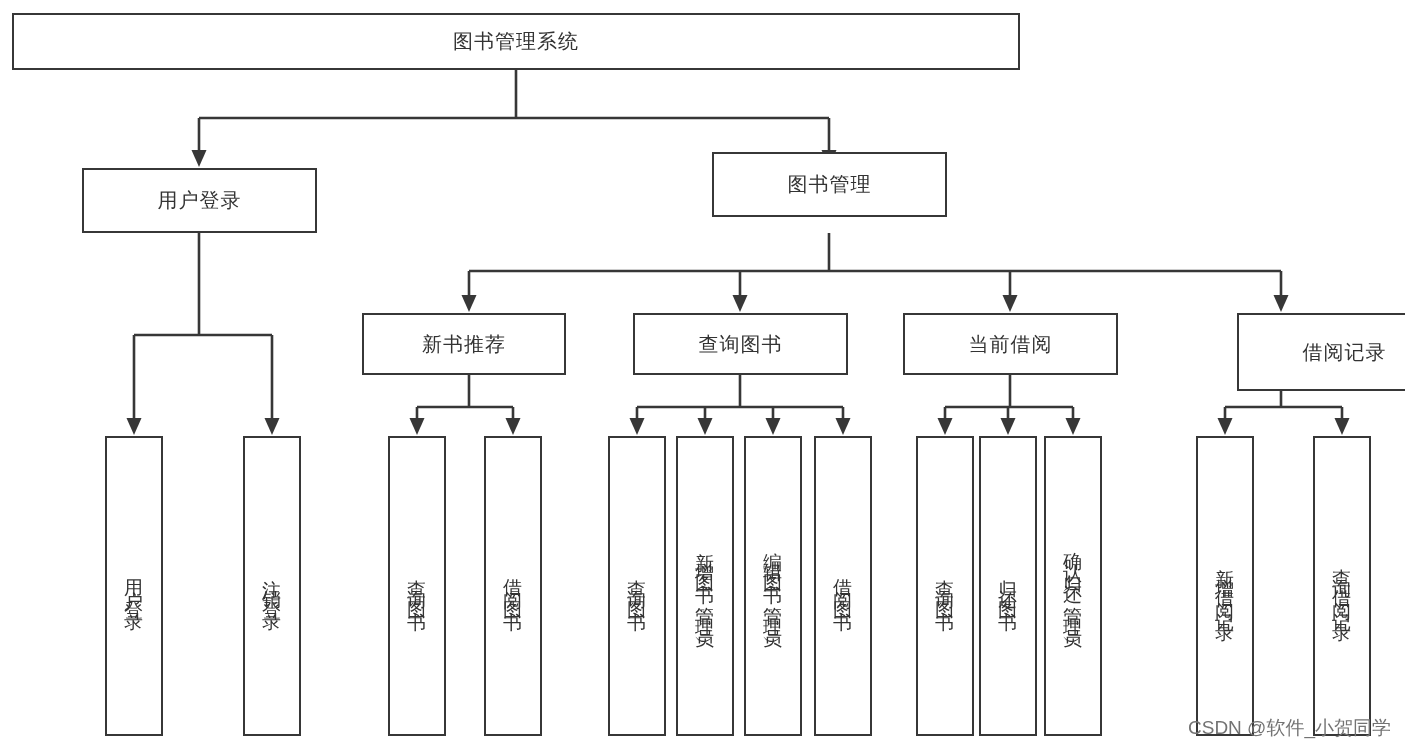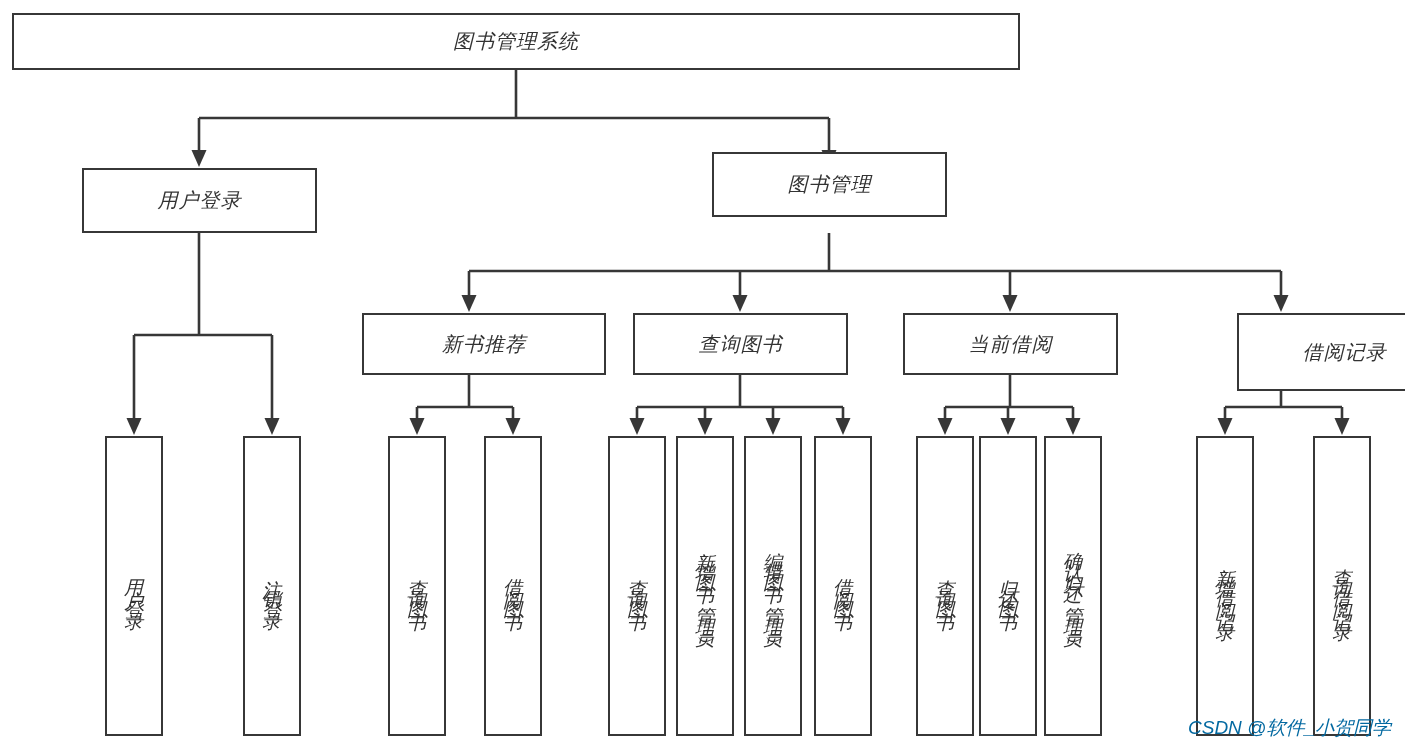--- a/index.html
+++ b/index.html
@@ -7,21 +7,20 @@
     padding: 0;
     background: #ffffff;
     font-family: "Liberation Sans", "DejaVu Sans", sans-serif;
   }
   #stage {
     position: relative;
     width: 1405px;
     height: 747px;
     background: #ffffff;
     overflow: hidden;
-    font-style: italic;
   }
   #connectors {
     position: absolute;
     left: 0;
     top: 0;
     z-index: 1;
   }
   .box {
     position: absolute;
     box-sizing: border-box;
@@ -50,21 +49,21 @@
     line-height: 1;
     letter-spacing: 11px;
     color: #333333;
   }
   #watermark {
     position: absolute;
     left: 1188px;
     top: 715px;
     z-index: 5;
     font-size: 19px;
-    color: #0369a1;
+    color: #737373;
     white-space: nowrap;
   }
 </style>
 </head>
 <body>
 
 <div id="stage">
 
   <svg id="connectors" width="1405" height="747" viewBox="0 0 1405 747">
     <g stroke="#373737" stroke-width="2.6" fill="none">
@@ -110,21 +109,21 @@
     <span>图书管理系统</span>
   </div>
 
   <div class="box hbox" style="left:82px; top:168px; width:235px; height:65px">
     <span>用户登录</span>
   </div>
   <div class="box hbox" style="left:712px; top:152px; width:235px; height:65px">
     <span>图书管理</span>
   </div>
 
-  <div class="box hbox" style="left:362px; top:313px; width:244px; height:62px">
+  <div class="box hbox" style="left:362px; top:313px; width:204px; height:62px">
     <span>新书推荐</span>
   </div>
   <div class="box hbox" style="left:633px; top:313px; width:215px; height:62px">
     <span>查询图书</span>
   </div>
   <div class="box hbox" style="left:903px; top:313px; width:215px; height:62px">
     <span>当前借阅</span>
   </div>
   <div class="box hbox" style="left:1237px; top:313px; width:215px; height:78px">
     <span>借阅记录</span>

